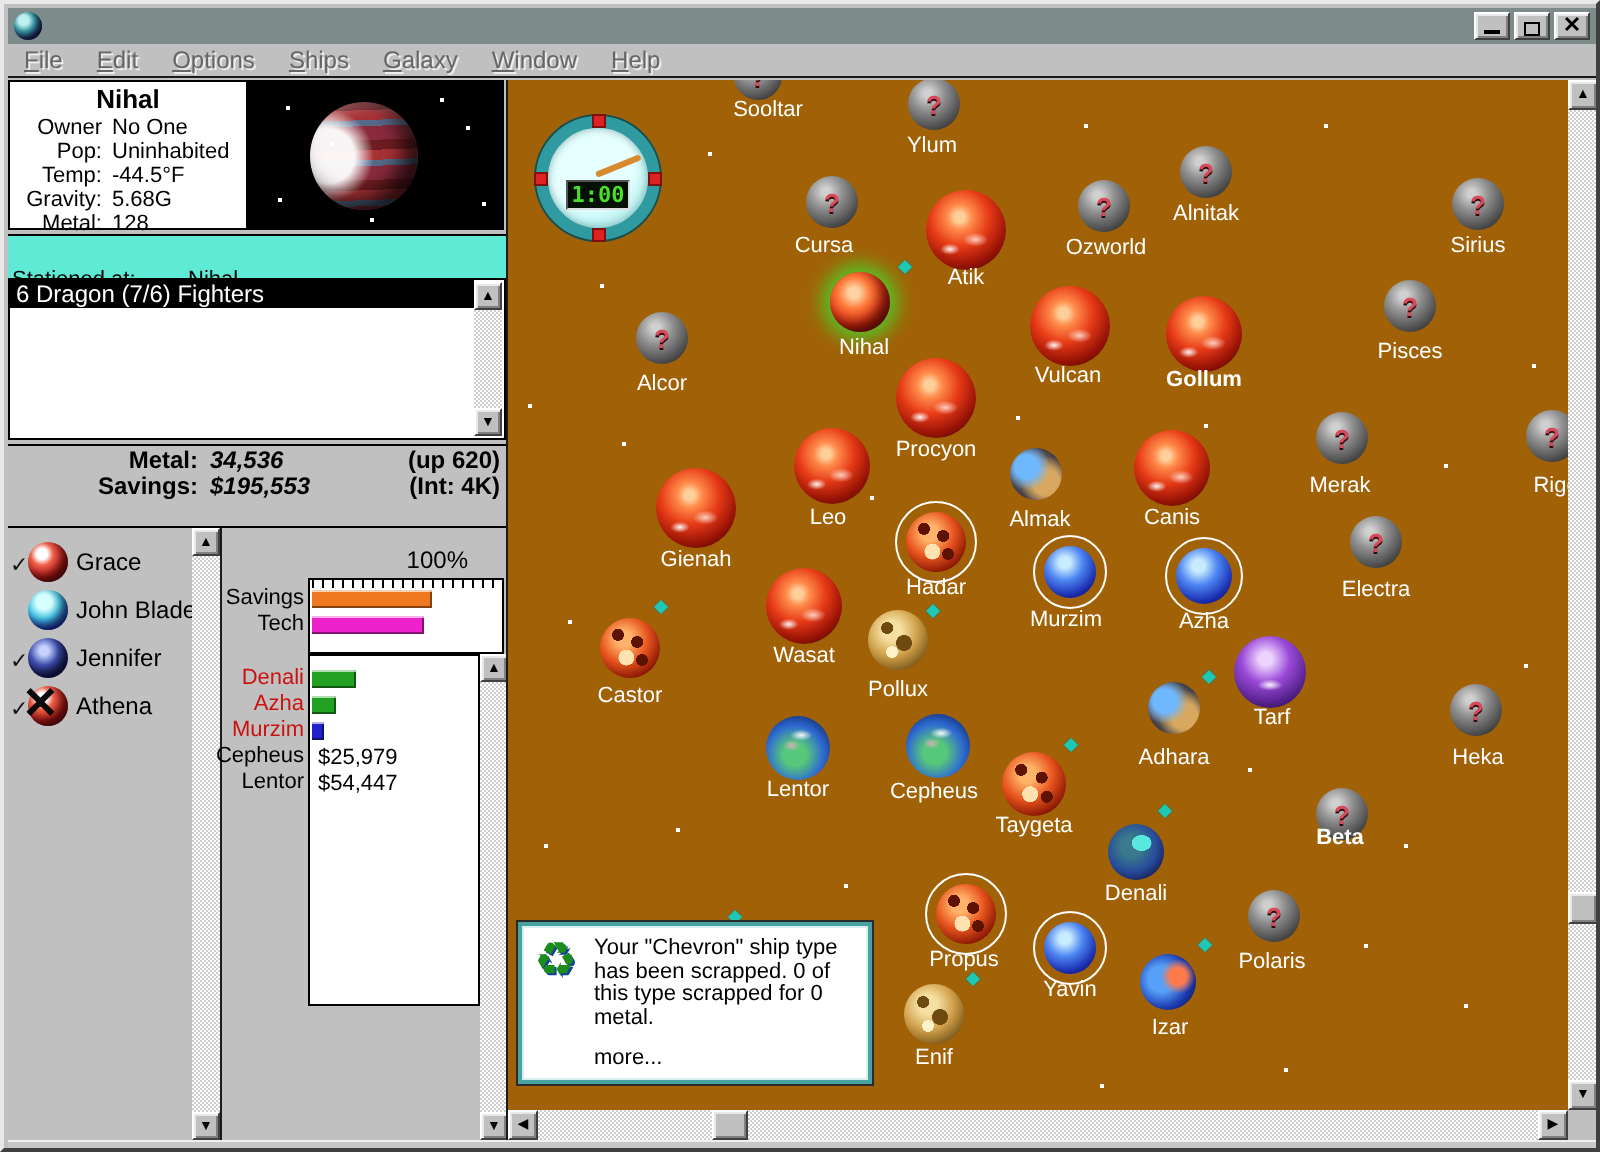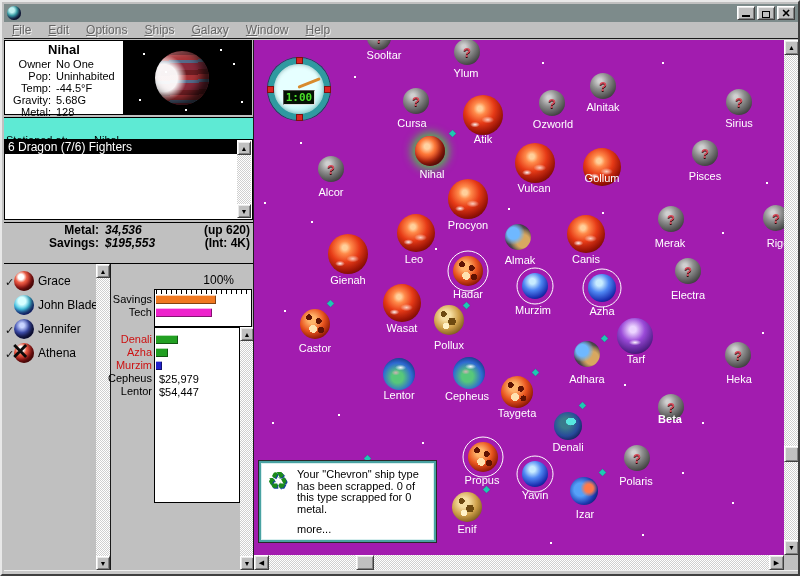--- a/index.html
+++ b/index.html
@@ -90,21 +90,21 @@
 
   
   .track { background:#e8e8e8 conic-gradient(#fff 25%, #cfcfcf 0 50%, #fff 0 75%, #cfcfcf 0); background-size:2px 2px; }
   .sbtn { position:absolute; background:#c0c0c0; border:1px solid; border-color:#fff #404040 #404040 #fff;
           box-shadow:inset 1px 1px 0 #e8e8e8, inset -1px -1px 0 #808080;
           display:flex; align-items:center; justify-content:center; font-size:7px; color:#000; line-height:1; }
   .thumb { position:absolute; background:#c0c0c0; border:1px solid; border-color:#fff #404040 #404040 #fff;
            box-shadow:inset 1px 1px 0 #e8e8e8, inset -1px -1px 0 #808080; }
 
   
-  .map { position:absolute; left:252px; top:38px; width:530px; height:515px; background:#a21caf; overflow:hidden; }
+  .map { position:absolute; left:252px; top:38px; width:530px; height:515px; background:#a16207; overflow:hidden; }
   .star { position:absolute; width:2px; height:2px; background:#fff; }
   .shipdot { position:absolute; width:5px; height:5px; background:#1ec8b4; transform:rotate(45deg);
              box-shadow:0 0 1px #0a6f64; }
   .pgroup { position:absolute; }
   .orb { position:absolute; border-radius:50%; transform:translate(-50%,-50%);
          display:flex; align-items:center; justify-content:center; }
   .ring { position:absolute; border:1.5px solid #fff; border-radius:50%; transform:translate(-50%,-50%); }
   .plabel { position:absolute; transform:translate(-50%,-50%); color:#fff; font-size:11px; white-space:nowrap; }
   .q { color:#d84a5a; font-weight:bold; font-size:13px; text-shadow:0 1px 0 #30080c; }
 
@@ -394,21 +394,21 @@
       <div class="pgroup" style="left: 176px; top: 111px;">
         <span class="orb t-nihal" style="width: 30px; height: 30px;"></span>
         <span class="plabel" style="left: 2px; top: 23px;">Nihal</span>
       </div>
       <div class="pgroup" style="left: 281px; top: 123px;">
         <span class="orb t-red" style="width: 40px; height: 40px;"></span>
         <span class="plabel" style="left: -1px; top: 25px;">Vulcan</span>
       </div>
       <div class="pgroup" style="left: 348px; top: 127px;">
         <span class="orb t-red" style="width: 38px; height: 38px;"></span>
-        <span class="plabel" style="left: 0px; top: 11px;">Gollum</span>
+        <span class="plabel" style="left: 0px; top: 23px; font-weight: bold;">Gollum</span>
       </div>
       <div class="pgroup" style="left: 451px; top: 113px;">
         <span class="orb t-unknown" style="width: 26px; height: 26px;">
           <span class="q">?</span>
         </span>
         <span class="plabel" style="left: 0px; top: 23px;">Pisces</span>
       </div>
       <div class="pgroup" style="left: 77px; top: 129px;">
         <span class="orb t-unknown" style="width: 26px; height: 26px;">
           <span class="q">?</span>

